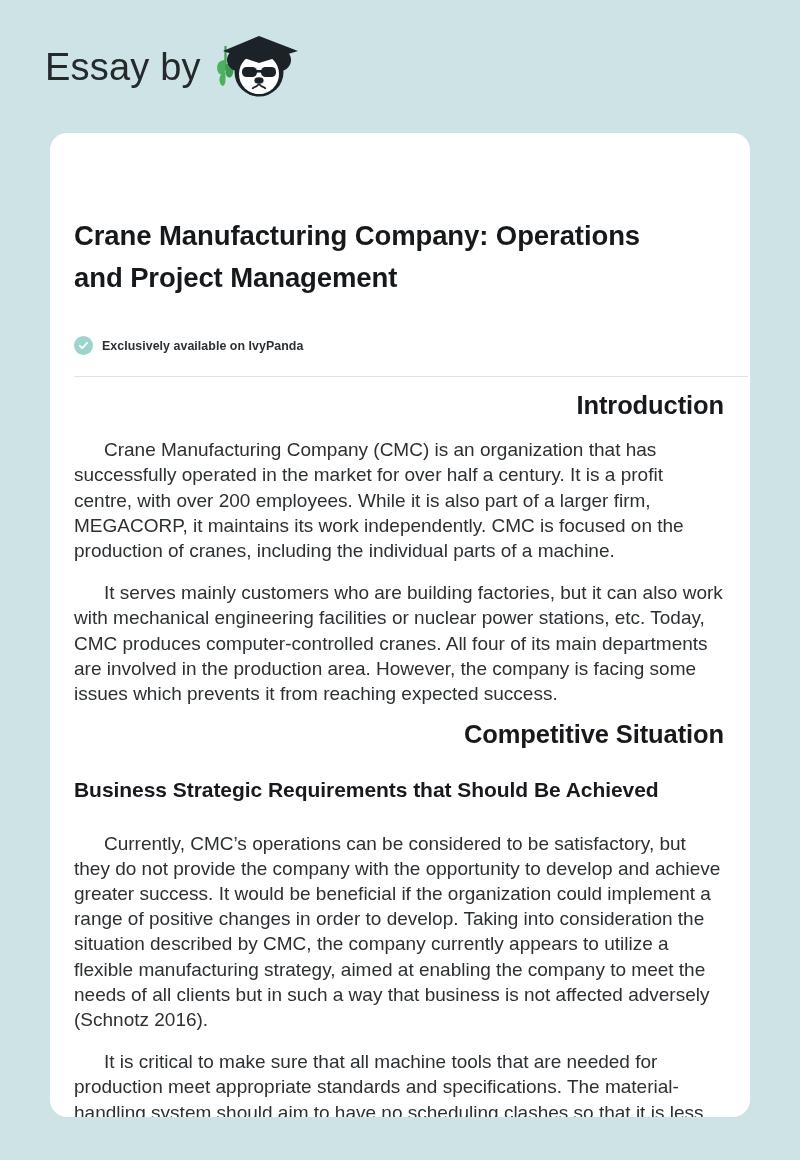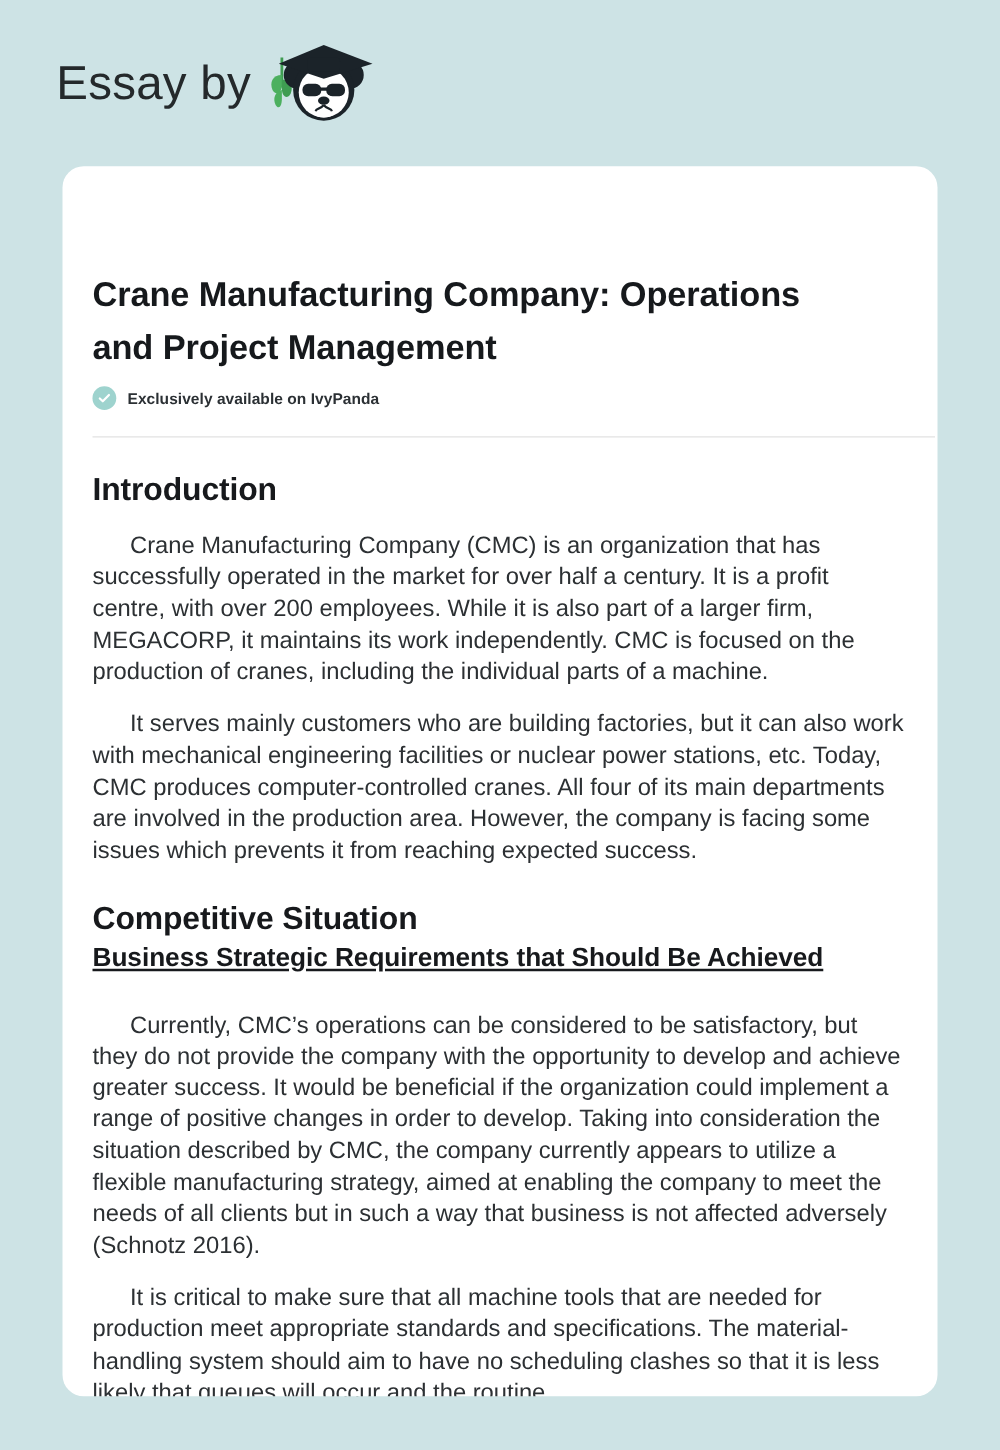--- a/index.html
+++ b/index.html
@@ -85,21 +85,21 @@
     color: #16191c;
     letter-spacing: -.1px;
     max-width: 620px;
     margin-top: 36px;
   }
 
   .exclusive-badge {
     display: flex;
     align-items: center;
     gap: 9px;
-    margin-top: 10px;
+    margin-top: 37px;
   }
 
   .check-circle {
     width: 19px;
     height: 19px;
     border-radius: 50%;
     background: #9ed3ce;
     display: flex;
     align-items: center;
     justify-content: center;
@@ -119,32 +119,33 @@
     height: 1px;
     background: #e2e2e2;
     margin: 21px 0 0 0;
     width: 674px;
   }
 
   h2.section-heading {
     font-size: 25.5px;
     font-weight: bold;
     color: #17191c;
-    margin-top: 28px;
+    margin-top: 14px;
     letter-spacing: -.1px;
+    text-align: right;
   }
 
   h3.sub-heading {
     font-size: 21px;
     font-weight: bold;
     color: #17191c;
+    margin-top: 24px;
     line-height: 1.64;
     max-width: 600px;
     letter-spacing: -.05px;
-    text-decoration: underline;
   }
 
   p.body-text {
     font-size: 19px;
     line-height: 25.2px;
     color: #2c3033;
     text-indent: 30px;
     margin-top: 17px;
     max-width: 650px;
     text-align: left;

